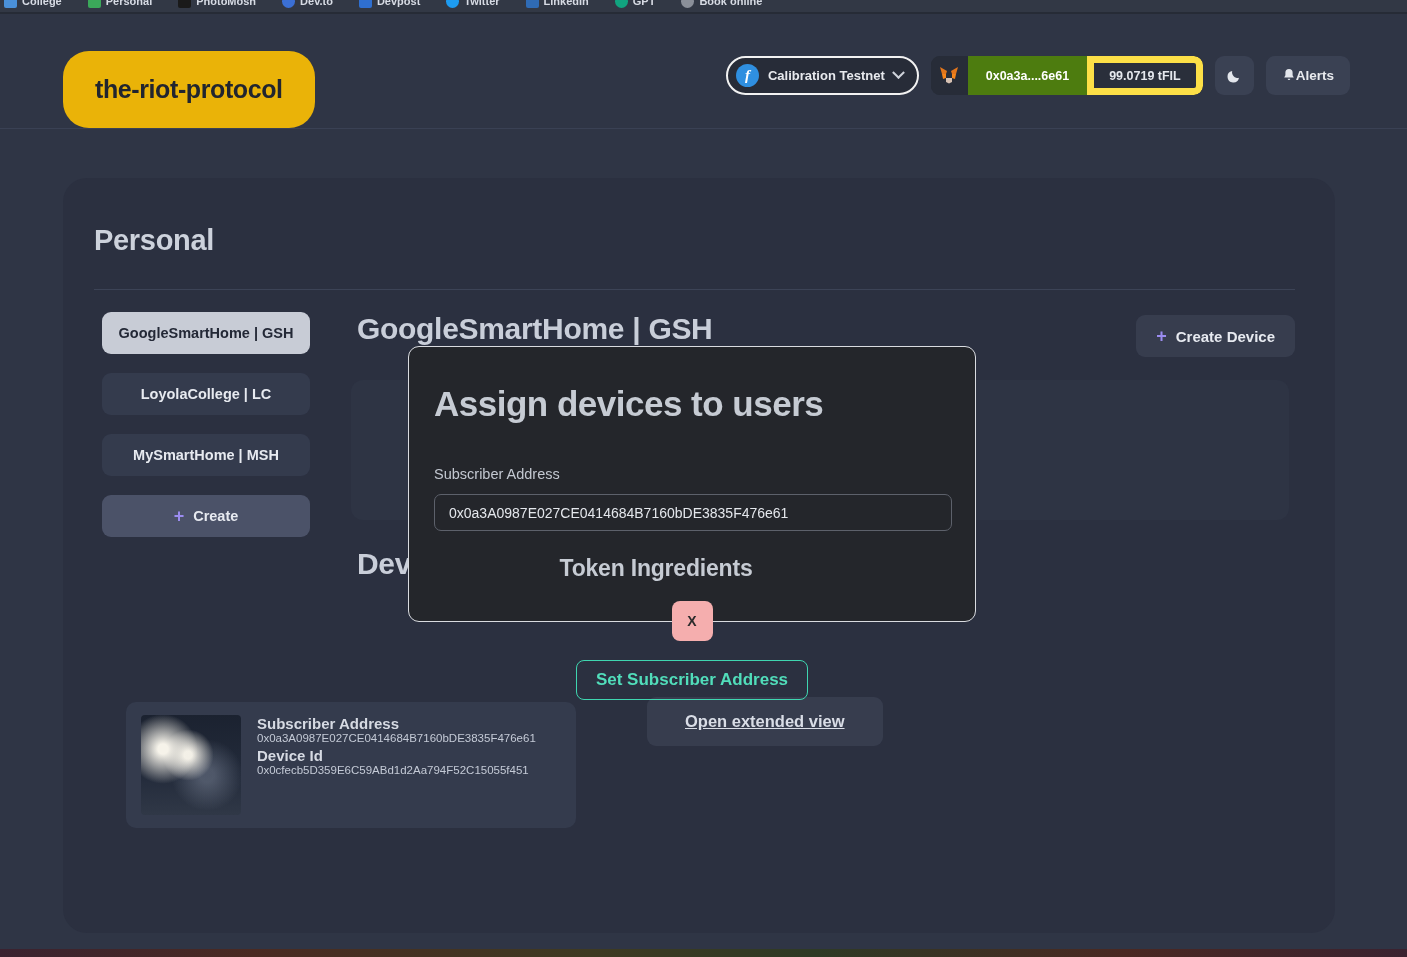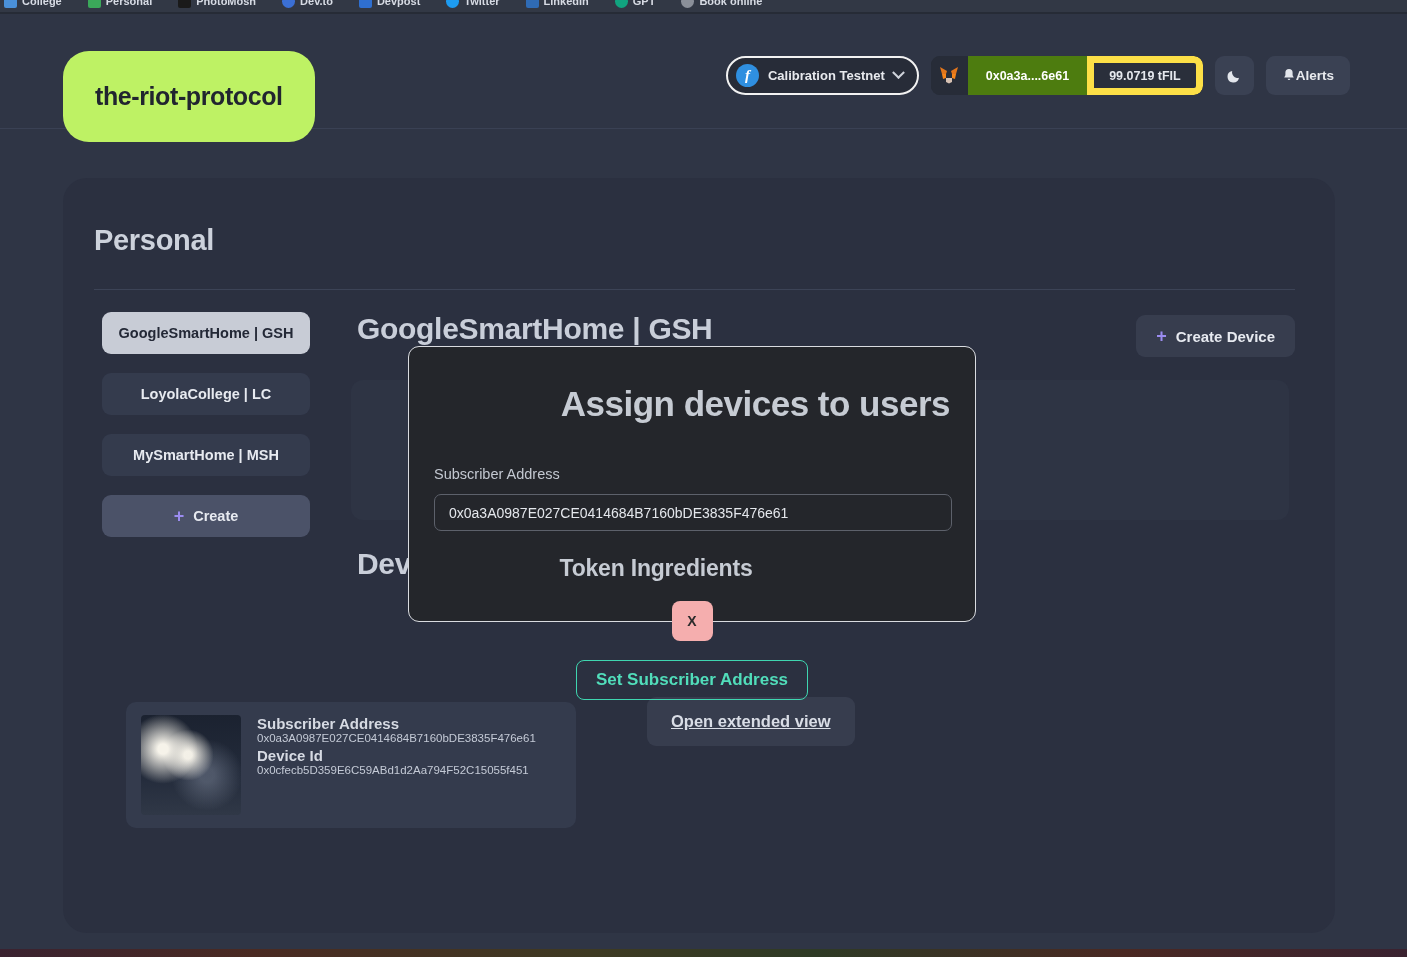--- a/index.html
+++ b/index.html
@@ -25,22 +25,22 @@
     background: #262b36;
   }
 
   
   #app-header {
     position: absolute; top: 14px; left: 0; width: 1407px; height: 115px;
     background: #2f3545; border-bottom: 1px solid #3a4154;
   }
   #brand-pill {
     position: absolute; left: 63px; top: 37px;
-    background: #bef264; color: #21252f;
-    border-radius: 26px; padding: 31px 32px;
+    background: #eab308; color: #21252f;
+    border-radius: 26px; padding: 24px 32px;
     font-size: 25px; font-weight: bold; letter-spacing: -0.4px;
   }
 
   #header-controls {
     position: absolute; right: 57px; top: 42px;
     display: flex; align-items: center; gap: 12px;
   }
   #network-selector {
     display: flex; align-items: center; gap: 9px;
     background: #272c38; border: 2px solid #f2f2f2;
@@ -156,37 +156,37 @@
       radial-gradient(circle at 22% 34%, #f6f3ea 0 5%, rgba(246,243,234,0) 34%),
       radial-gradient(circle at 47% 40%, #f2efe6 0 5%, rgba(242,239,230,0) 32%),
       radial-gradient(circle at 66% 60%, rgba(160,170,190,0.35) 0 8%, rgba(0,0,0,0) 40%),
       linear-gradient(#1b2230 0%, #232b3b 60%, #303847 100%);
   }
   .dev-label { font-size: 15px; font-weight: bold; color: #d6dae3; }
   .dev-value { font-size: 11.5px; color: #c4cad6; margin-bottom: 3px; }
 
   #extended-view-button {
     position: absolute; left: 584px; top: 519px;
-    background: #373d4e; border-radius: 9px; padding: 15px 24px;
+    background: #373d4e; border-radius: 9px; padding: 15px 38px;
     cursor: pointer;
   }
   #extended-view-label {
     font-size: 16.5px; font-weight: bold; color: #d9dde6;
     text-decoration: underline;
   }
 
   
   #modal {
     position: absolute; left: 408px; top: 346px; width: 568px; height: 276px;
     background: #24262b; border: 1.5px solid #d9dbe0; border-radius: 11px;
     padding: 28px 25px 0 25px;
   }
   #modal-title {
     font-size: 35px; font-weight: bold; color: #c6cbd3;
-    letter-spacing: -0.5px; margin-top: 9px; text-align: right;
+    letter-spacing: -0.5px; margin-top: 9px;
   }
   #modal-field-label {
     margin-top: 42px; font-size: 14.5px; color: #c3c8d1;
   }
   #subscriber-address-input {
     margin-top: 12px; width: 518px; height: 37px;
     background: #24262b; color: #e4e7ec;
     border: 1px solid #5d616b; border-radius: 7px;
     font-family: "Liberation Sans", sans-serif; font-size: 14px;
     padding: 0 14px;

